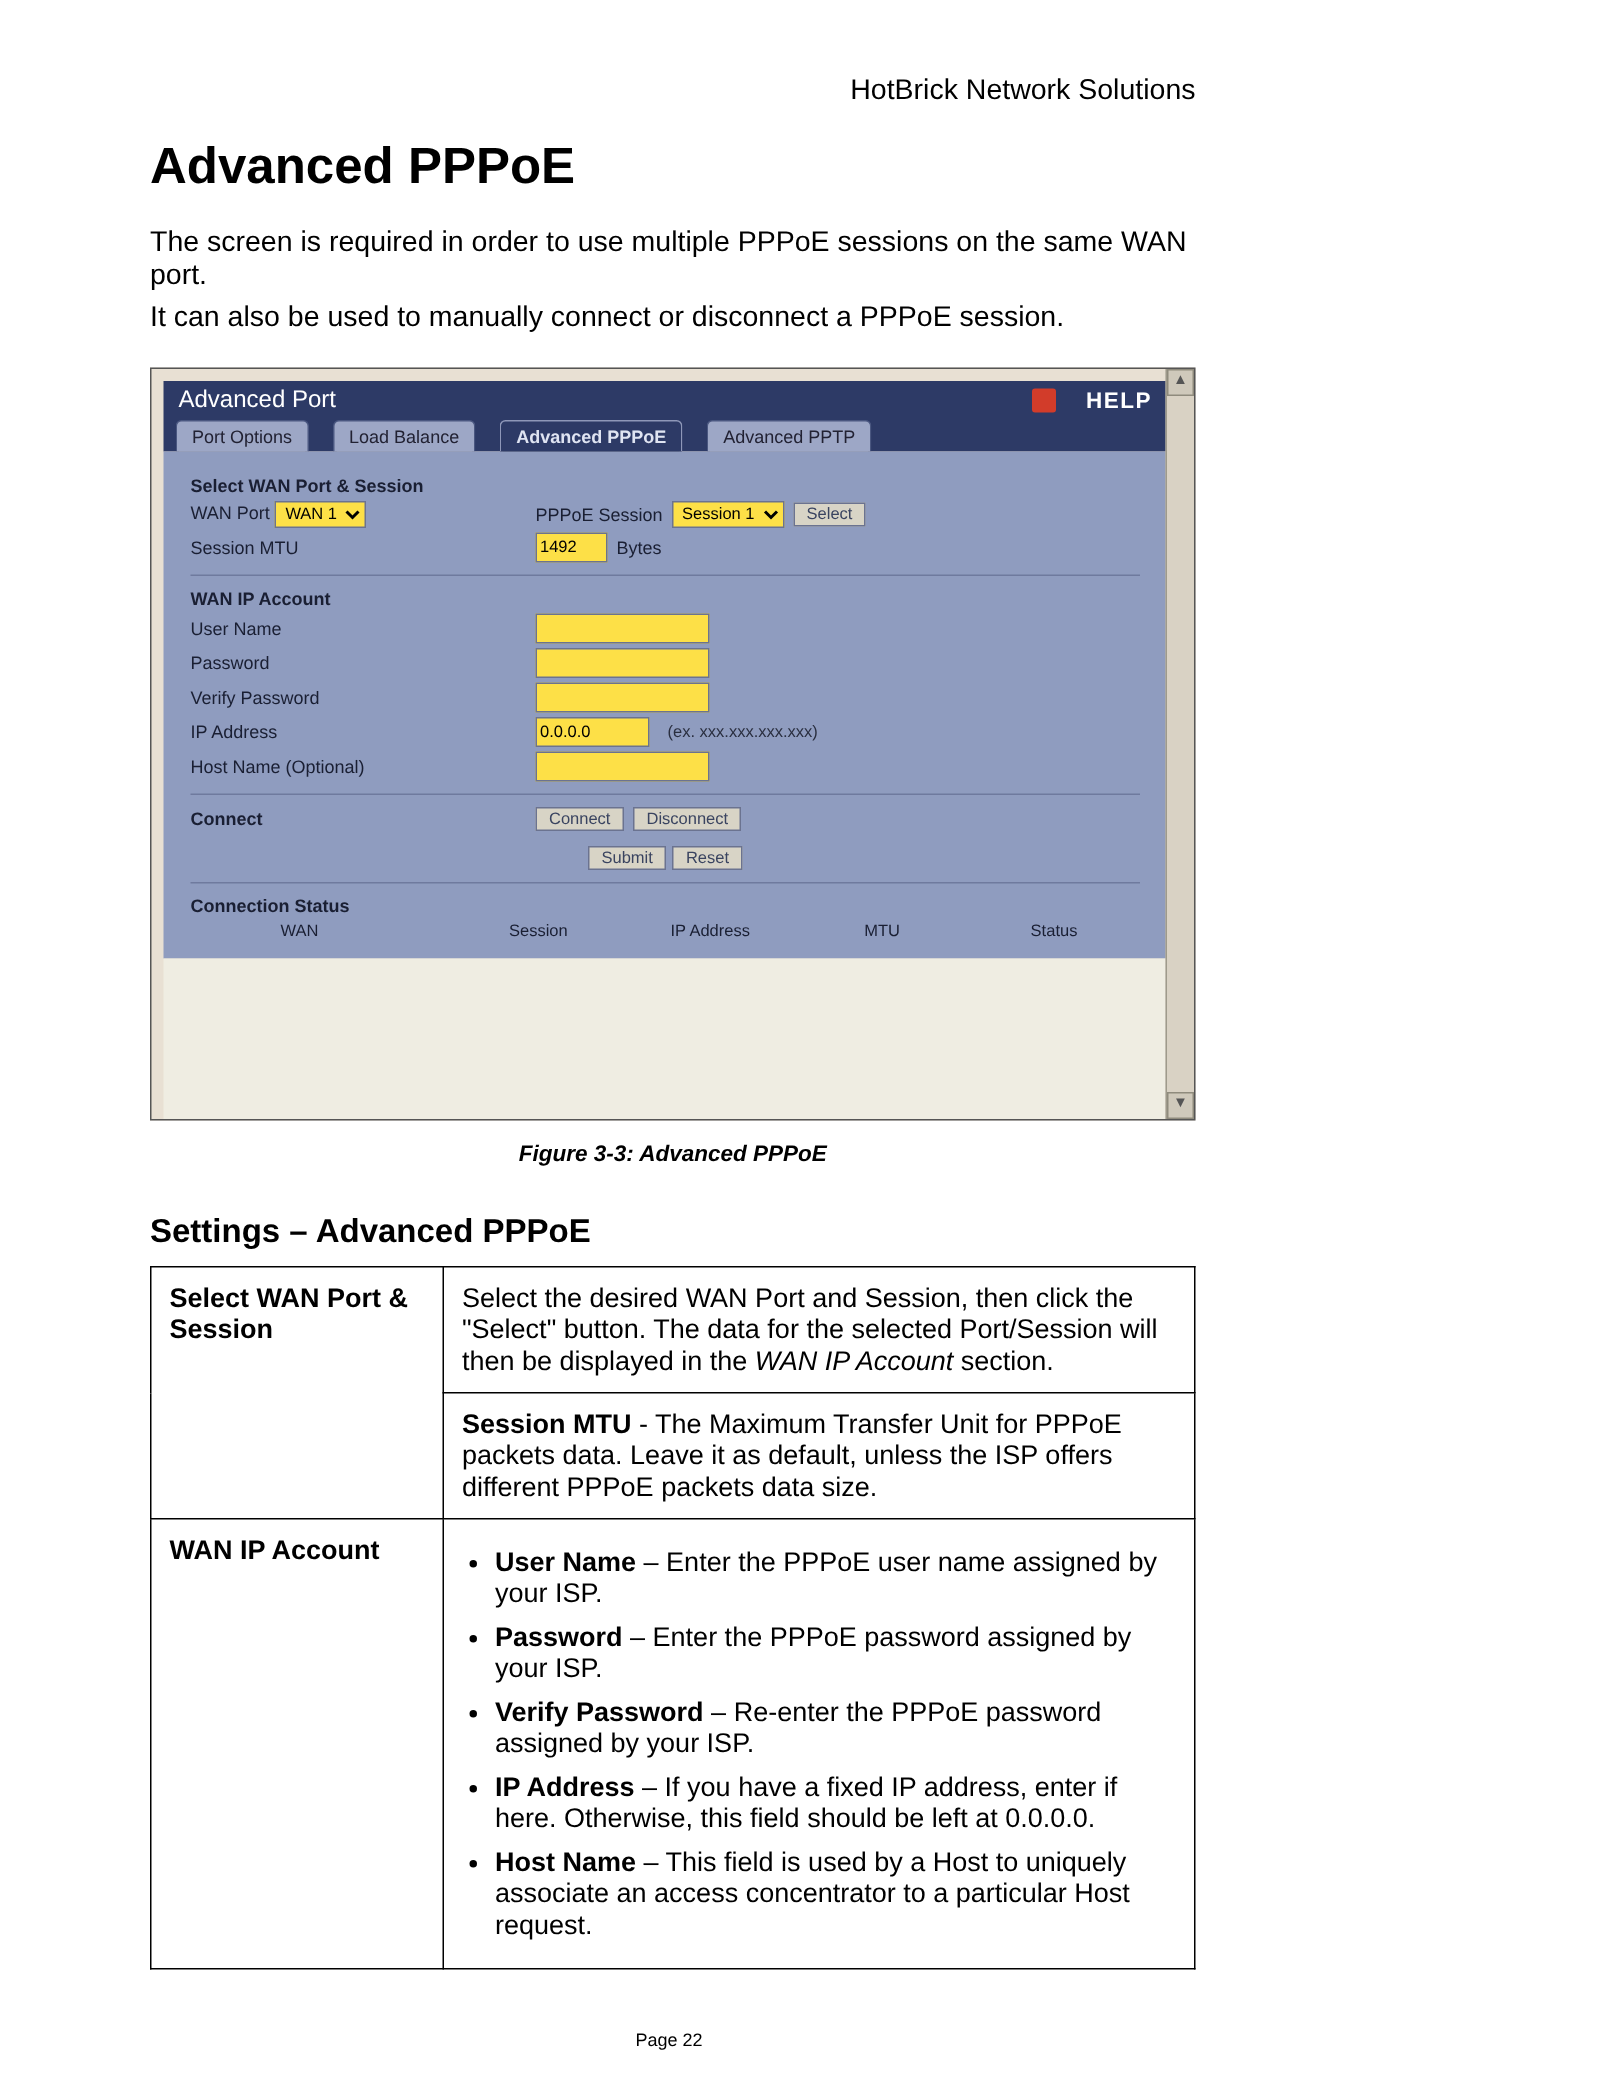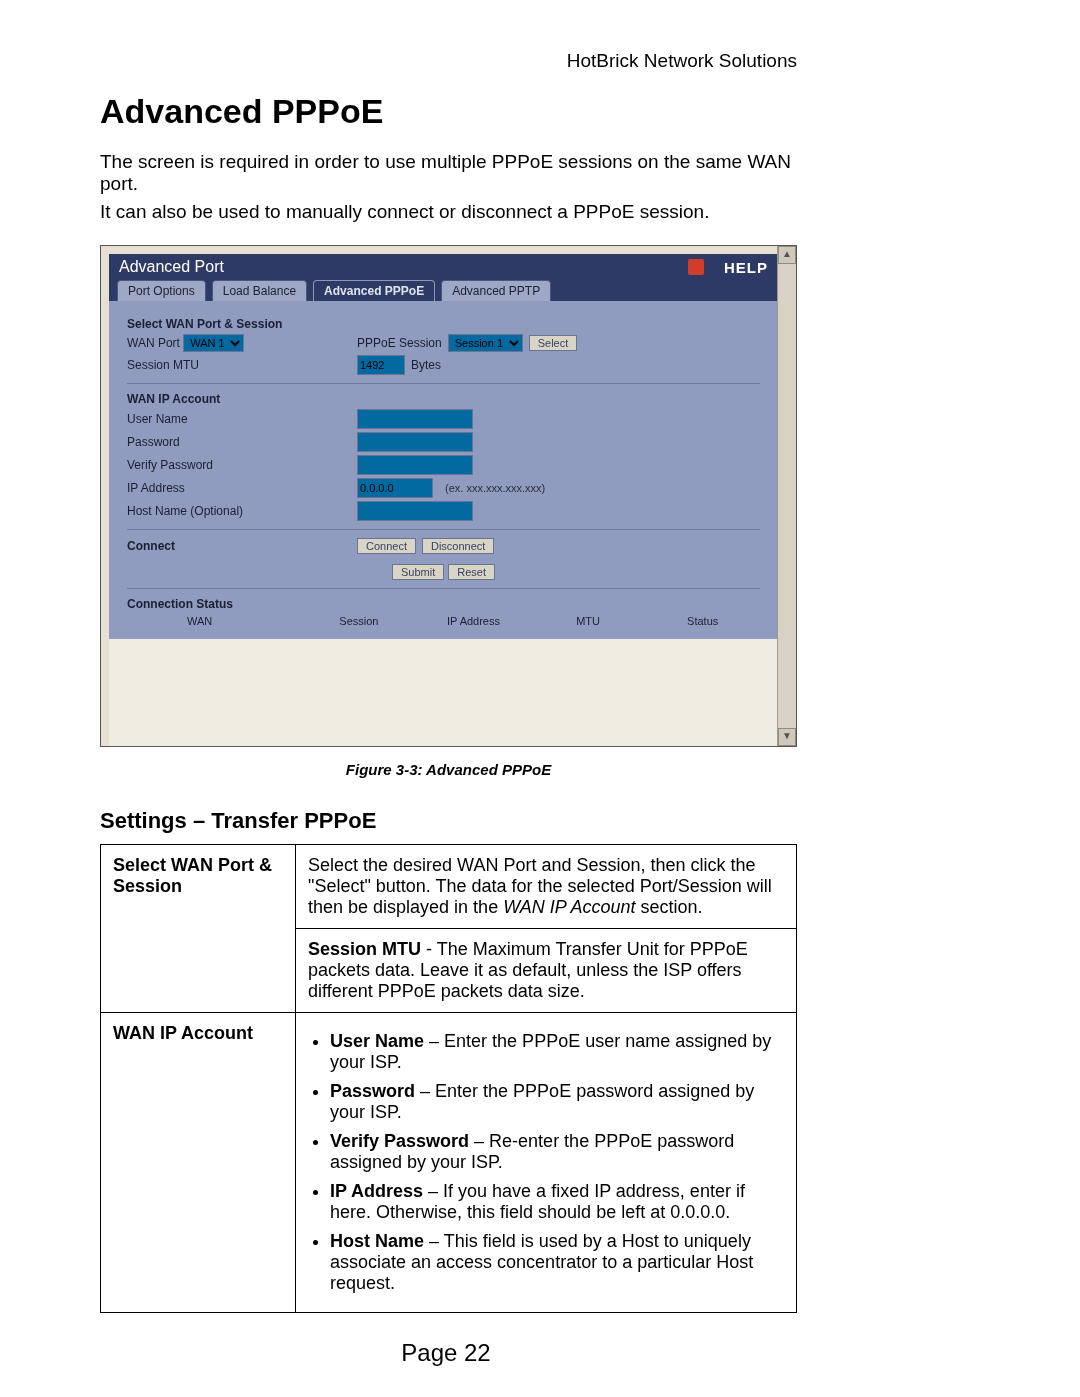--- a/index.html
+++ b/index.html
@@ -62,21 +62,21 @@
   }
   .help {
     display: inline-flex; align-items: center; gap: 20px;
     font-weight: bold; font-size: 15px; letter-spacing: 1px;
   }
   .help-icon {
     width: 16px; height: 16px; background:#d23c2a; border-radius:2px;
     display:inline-block;
   }
   .tabs {
-    display: flex; gap: 6px;
+    display: flex; gap: 16px;
     background: #2d3a66;
     padding: 0 8px 0 8px;
   }
   .tab {
     background:#9da7c6;
     color:#223;
     font-size:12px;
     padding:3px 10px;
     border-radius:4px 4px 0 0;
     border:1px solid #4a5780;
@@ -95,21 +95,21 @@
     padding: 10px 18px 12px 18px;
     font-size: 12px;
     color:#1a1f33;
   }
   .section-label { font-weight:bold; font-size:12px; margin-top:6px; }
   .row { display:flex; align-items:center; margin:3px 0; }
   .row .lbl { width: 230px; }
   .row .ctrl { display:flex; align-items:center; gap:6px; }
   select.sm, input.sm {
     font-size:11px; padding:1px 2px;
-    background:#0369a1; border:1px solid #6b7390;
+    background:#fde047; border:1px solid #6b7390;
   }
   input.sm { height:16px; }
   select.sm { height:18px; }
   .btn {
     font-size:11px; padding:1px 8px;
     background:#d8d4c6; border:1px solid #6b7390;
     color:#3a4460; cursor:pointer;
   }
   hr.sep { border:none; border-top:1px solid #6f7a9e; margin:8px 0; }
   .center-row { display:flex; gap:4px; justify-content:center; margin-top:10px; }
@@ -142,21 +142,21 @@
   table.settings-table td.keycol {
     width: 170px;
     font-weight: bold;
   }
   table.settings-table ul {
     margin: 0; padding-left: 22px;
   }
   table.settings-table li { margin: 8px 0; }
   .page-num {
     position:absolute; bottom:30px; left:0; right:0;
-    text-align:center; font-size:24px;
+    text-align:center; font-size:12px;
   }
   .ital { font-style: italic; }
   .ip-hint { font-size:11px; color:#2a2f40; margin-left:6px;}
 </style>
 </head>
 <body>
 
 <div class="page">
 
   <div class="header-right">HotBrick Network Solutions</div>
@@ -274,21 +274,21 @@
           <div>MTU</div>
           <div>Status</div>
         </div>
       </div>
       <div class="screenshot-lower"></div>
     </div>
   </div>
 
   <div class="figcap">Figure 3-3: Advanced PPPoE</div>
 
-  <h2 class="settings">Settings – Transfer PPPoE</h2>
+  <h2 class="settings">Settings – Advanced PPPoE</h2>
 
   <table class="settings-table">
     <tbody>
         <tr>
       <td class="keycol" rowspan="2">Select WAN Port &amp; Session</td>
       <td>
         <span>Select the desired WAN Port and Session, then click the "Select" button. The data for the selected Port/Session will then be displayed in the </span><span class="ital">WAN IP Account</span><span> section.</span>
       </td>
     </tr>
     <tr>

